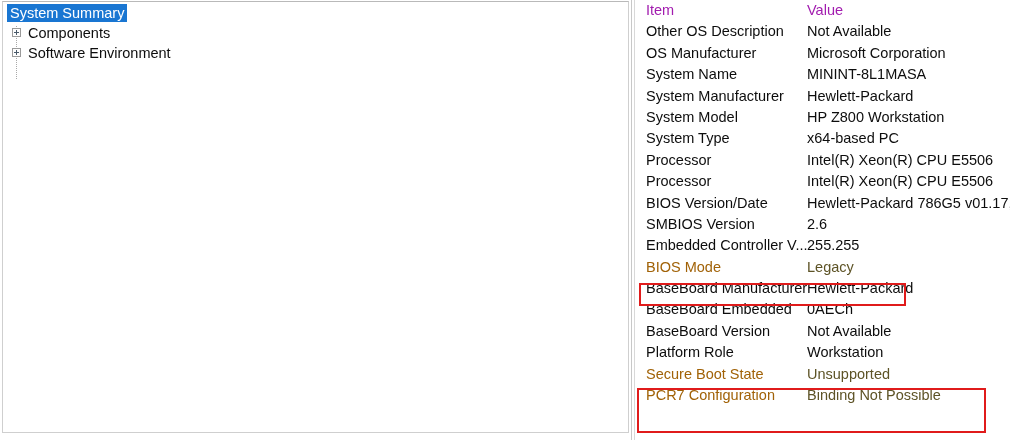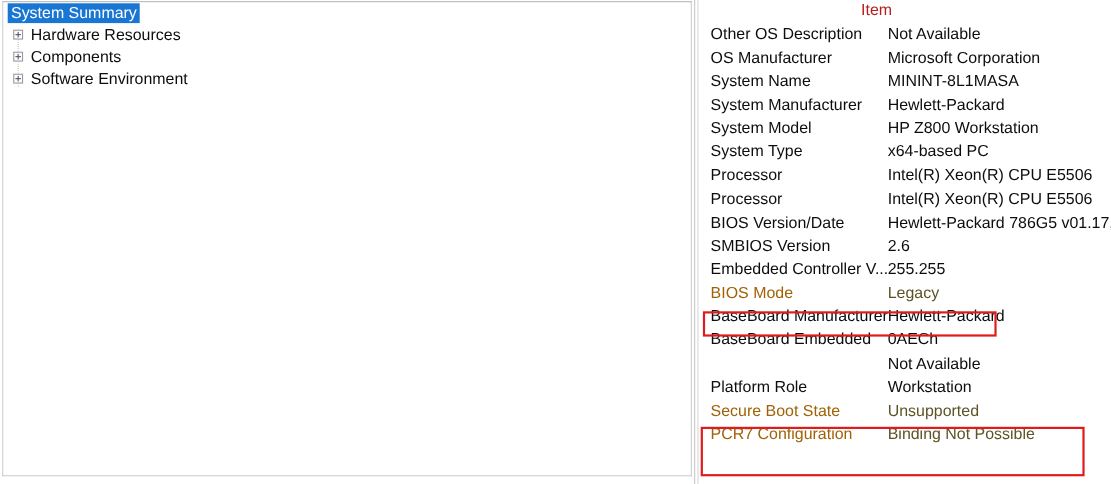--- a/index.html
+++ b/index.html
@@ -160,22 +160,21 @@
     position: absolute;
     left: 170px;
     top: 0;
     width: 330px;
     overflow: hidden;
     white-space: nowrap;
   }
 
   .list-row.header .cell-item,
   .list-row.header .cell-value {
-    color: #b91c1c;
-    text-align: right;
+    color: #a21caf;
   }
 
   
   .val-tint { color: #5d5326; }
   .item-tint { color: #a16207; }
 
   
   .redbox {
     position: absolute;
     border: 2px solid #e01b1b;
@@ -198,21 +197,20 @@
 </style>
 </head>
 <body>
 
 <div id="app">
 
   <div id="tree-pane">
     <div class="tree-connector"></div>
     <div id="tree-rows">
         <div class="tree-row root"><span class="sel-label">System Summary</span></div>
-        <div class="tree-row child"><span class="expander"></span><span class="tree-label">Hardware Resources</span></div>
         <div class="tree-row child"><span class="expander"></span><span class="tree-label">Components</span></div>
         <div class="tree-row child"><span class="expander"></span><span class="tree-label">Software Environment</span></div>
       </div>
   </div>
 
   <div id="divider">
     <div class="bar b1"></div>
     <div class="bar b2"></div>
   </div>
 
@@ -272,20 +270,21 @@
         </div>
         <div class="list-row">
           <span class="cell-item">BaseBoard Manufacturer</span>
           <span class="cell-value">Hewlett-Packard</span>
         </div>
         <div class="list-row">
           <span class="cell-item">BaseBoard Embedded</span>
           <span class="cell-value">0AECh</span>
         </div>
         <div class="list-row">
+          <span class="cell-item">BaseBoard Version</span>
           <span class="cell-value">Not Available</span>
         </div>
         <div class="list-row">
           <span class="cell-item">Platform Role</span>
           <span class="cell-value">Workstation</span>
         </div>
         <div class="list-row">
           <span class="cell-item item-tint">Secure Boot State</span>
           <span class="cell-value val-tint">Unsupported</span>
         </div>

